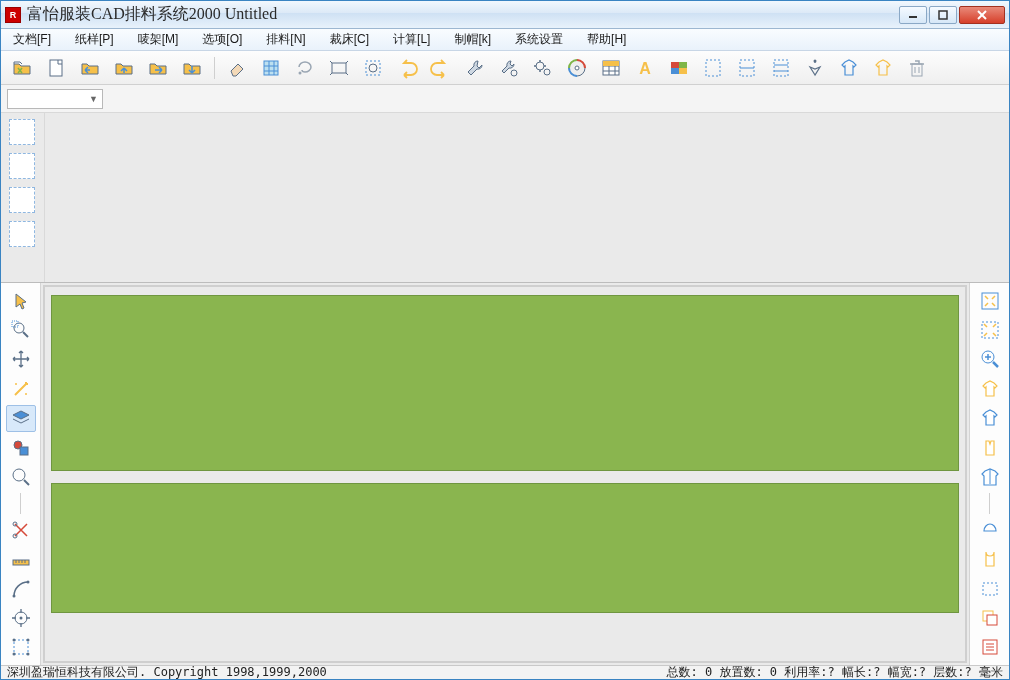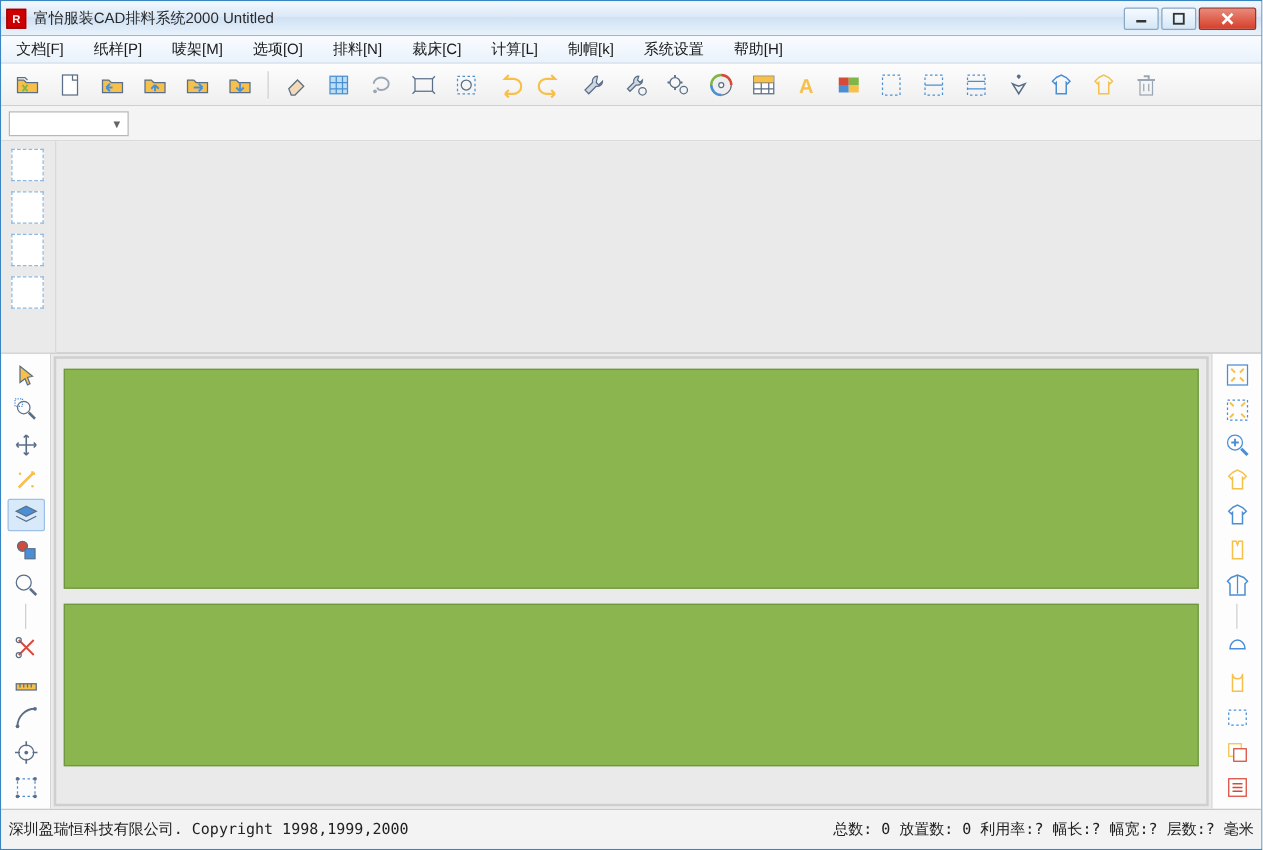--- a/index.html
+++ b/index.html
@@ -1,20 +1,20 @@
 <!DOCTYPE html>
 <html><head>
 <meta charset="utf-8">
 <style>
 * { box-sizing: border-box; margin: 0; padding: 0; }
 body { font-family: "Microsoft YaHei", SimSun, sans-serif; font-size: 12px; background: #fff; overflow: hidden; width: 1010px; height: 680px; }
 .window { width: 1010px; height: 680px; border: 1px solid #3a84c2; display: flex; flex-direction: column; }
 .titlebar { height: 28px; background: linear-gradient(to bottom, #f2f8fe 0%, #dce9f7 45%, #cfe1f4 46%, #e8f2fb 100%); display: flex; align-items: center; padding: 0 4px; border-bottom: 1px solid #9db7d1; }
 .titlebar .app-icon { width: 16px; height: 16px; background: #c00; border: 1px solid #900; margin-right: 6px; display:flex; align-items:center; justify-content:center; color:#fff; font-size:9px; font-weight:bold; }
-.titlebar .title { flex: 1; color: #2a2a2a; font-size: 12px; }
+.titlebar .title { flex: 1; color: #2a2a2a; font-size: 16px; font-family: Liberation Serif, serif; }
 .winbtns { display: flex; gap: 2px; }
 .winbtn { width: 28px; height: 18px; border: 1px solid #8aa8c6; border-radius: 2px; background: linear-gradient(#f5faff,#d6e7f7); display:flex; align-items:center; justify-content:center; cursor:pointer; }
 .winbtn.close { width: 46px; background: linear-gradient(#e98a7a,#d63f2a); border-color:#a3301f; color:#fff; }
 .winbtn svg { display:block; }
 .menubar { height: 22px; background: linear-gradient(#f9fcff,#e9f2fb); border-bottom: 1px solid #c8d6e6; display:flex; align-items:center; padding: 0 4px; gap: 8px; }
 .menuitem { padding: 2px 8px; color:#1a1a1a; cursor:pointer; }
 .toolbar { height: 34px; background: linear-gradient(#fdfdfd,#efefef); border-bottom: 1px solid #d0d0d0; display:flex; align-items:center; padding: 2px 6px; gap:4px; }
 .tbtn { width: 30px; height: 28px; display:flex; align-items:center; justify-content:center; cursor:pointer; border:1px solid transparent; border-radius:2px; }
 .comborow { height: 28px; border-bottom: 1px solid #d9d9d9; display:flex; align-items:center; padding: 2px 6px; background:#f4f4f4; }
 .combo { width: 96px; height: 20px; border:1px solid #b8b8b8; background:#fff; display:flex; align-items:center; justify-content:flex-end; padding-right:4px; cursor:pointer; }
@@ -26,21 +26,21 @@
 .bottom-area { flex:1; display:flex; min-height:0; }
 .vtoolbar { width: 40px; background:#fdfdfd; border-right:1px solid #d4d4d4; display:flex; flex-direction:column; align-items:center; padding:4px 0; gap:2px; }
 .vtoolbar.right { border-right:none; border-left:1px solid #d4d4d4; }
 .vbtn { width:30px; height:28px; display:flex; align-items:center; justify-content:center; cursor:pointer; border:1px solid transparent; border-radius:2px; }
 .vbtn.active { border-color:#9ec0e6; background:#d8e9fa; }
 .canvas-wrap { flex:1; background:#eaeaea; display:flex; flex-direction:column; padding:0; min-height:0; }
 .canvas-scroll { flex:1; overflow:hidden; position:relative; border:2px solid #cfcfcf; margin:2px; background:#eaeaea; }
 .marker { position:absolute; left:6px; right:6px; background:#8ab54f; border:1px solid #6f9640; }
 .marker.m1 { top:8px; height:176px; }
 .marker.m2 { top:196px; height:130px; }
-.statusbar { height: 32px; background:#f3f3f3; border-top:1px solid #c9c9c9; display:flex; align-items:center; padding:0 6px; font-family: SimSun, monospace; font-size:12px; color:#222; }
+.statusbar { height: 14px; background:#f3f3f3; border-top:1px solid #c9c9c9; display:flex; align-items:center; padding:0 6px; font-family: SimSun, monospace; font-size:12px; color:#222; }
 .statusbar .left { flex:1; }
 .statusbar .right { white-space:nowrap;margin-left:23px; }
 .sep { width:1px; height:22px; background:#cfcfcf; margin:0 3px; }
 </style>
 </head>
 <body>
 
 <div class="window">
   <div class="titlebar">
     <div class="app-icon">R</div>

